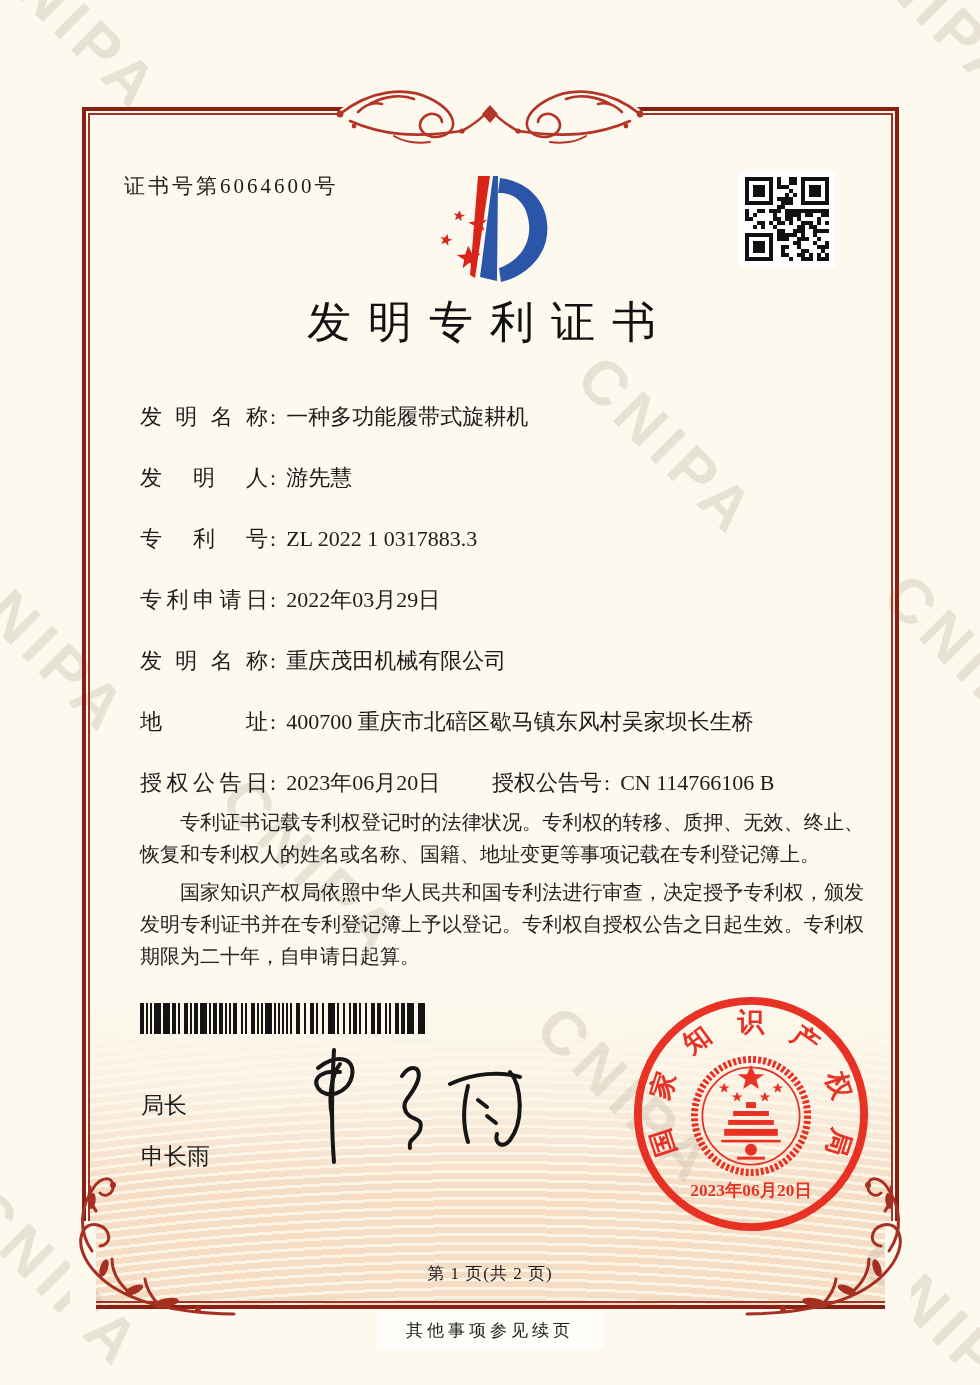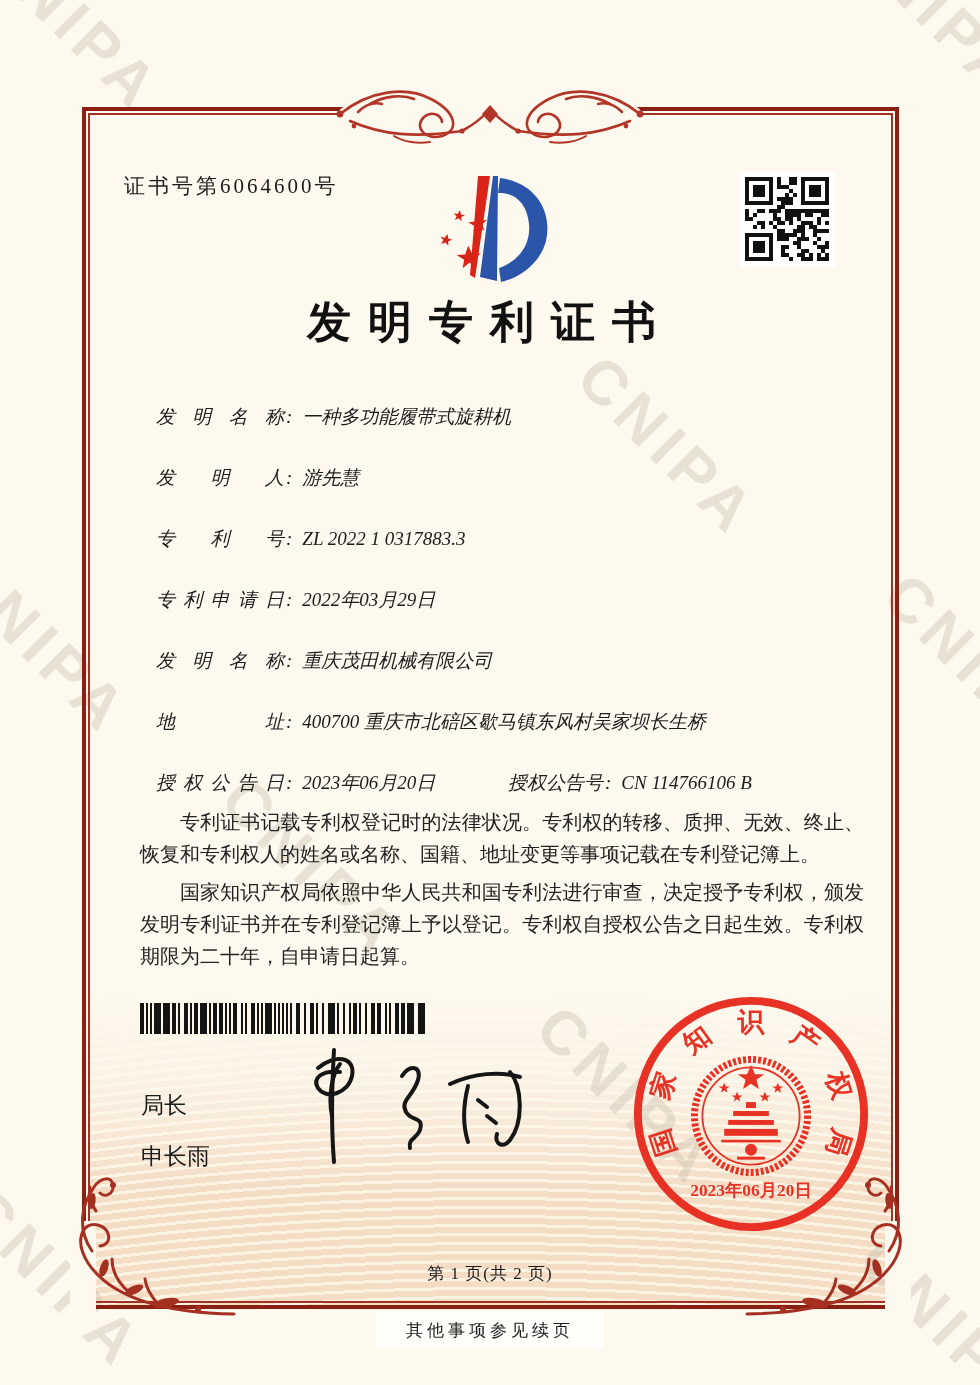--- a/index.html
+++ b/index.html
@@ -46,25 +46,25 @@
     position:absolute; left:124px; top:172px; z-index:3;
     font-size:21px; letter-spacing:3px;
   }
   .logo{position:absolute; left:412px; top:150px; z-index:3;}
   .qr-box{
     position:absolute; left:739px; top:171px; width:96px; height:96px;
     background:#fff; z-index:3; display:flex; align-items:center; justify-content:center;
   }
   .title{
     position:absolute; left:0; right:0; top:293px; z-index:3;
-    text-align:center; font-size:44px; font-weight:bold;
+    text-align:center; font-size:44px; font-weight:normal;
     letter-spacing:17px; color:#111;
   }
   
-  .fields{position:absolute; left:156px; right:105px; top:402px; z-index:3; font-size:19px;font-style:italic;}
+  .fields{position:absolute; left:140px; right:105px; top:402px; z-index:3; font-size:22px;}
   .row{margin-bottom:31px; line-height:30px; white-space:nowrap;}
   .row .lab{
     display:inline-block; width:128px; vertical-align:top;
     text-align:justify; text-align-last:justify;
   }
   .row .colon{display:inline-block; margin:0 10px 0 2px;}
   .row.double{display:flex;}
   .row.double .pair1{flex:0 0 352px;}
   .row.double .lab2{display:inline-block;}
   

